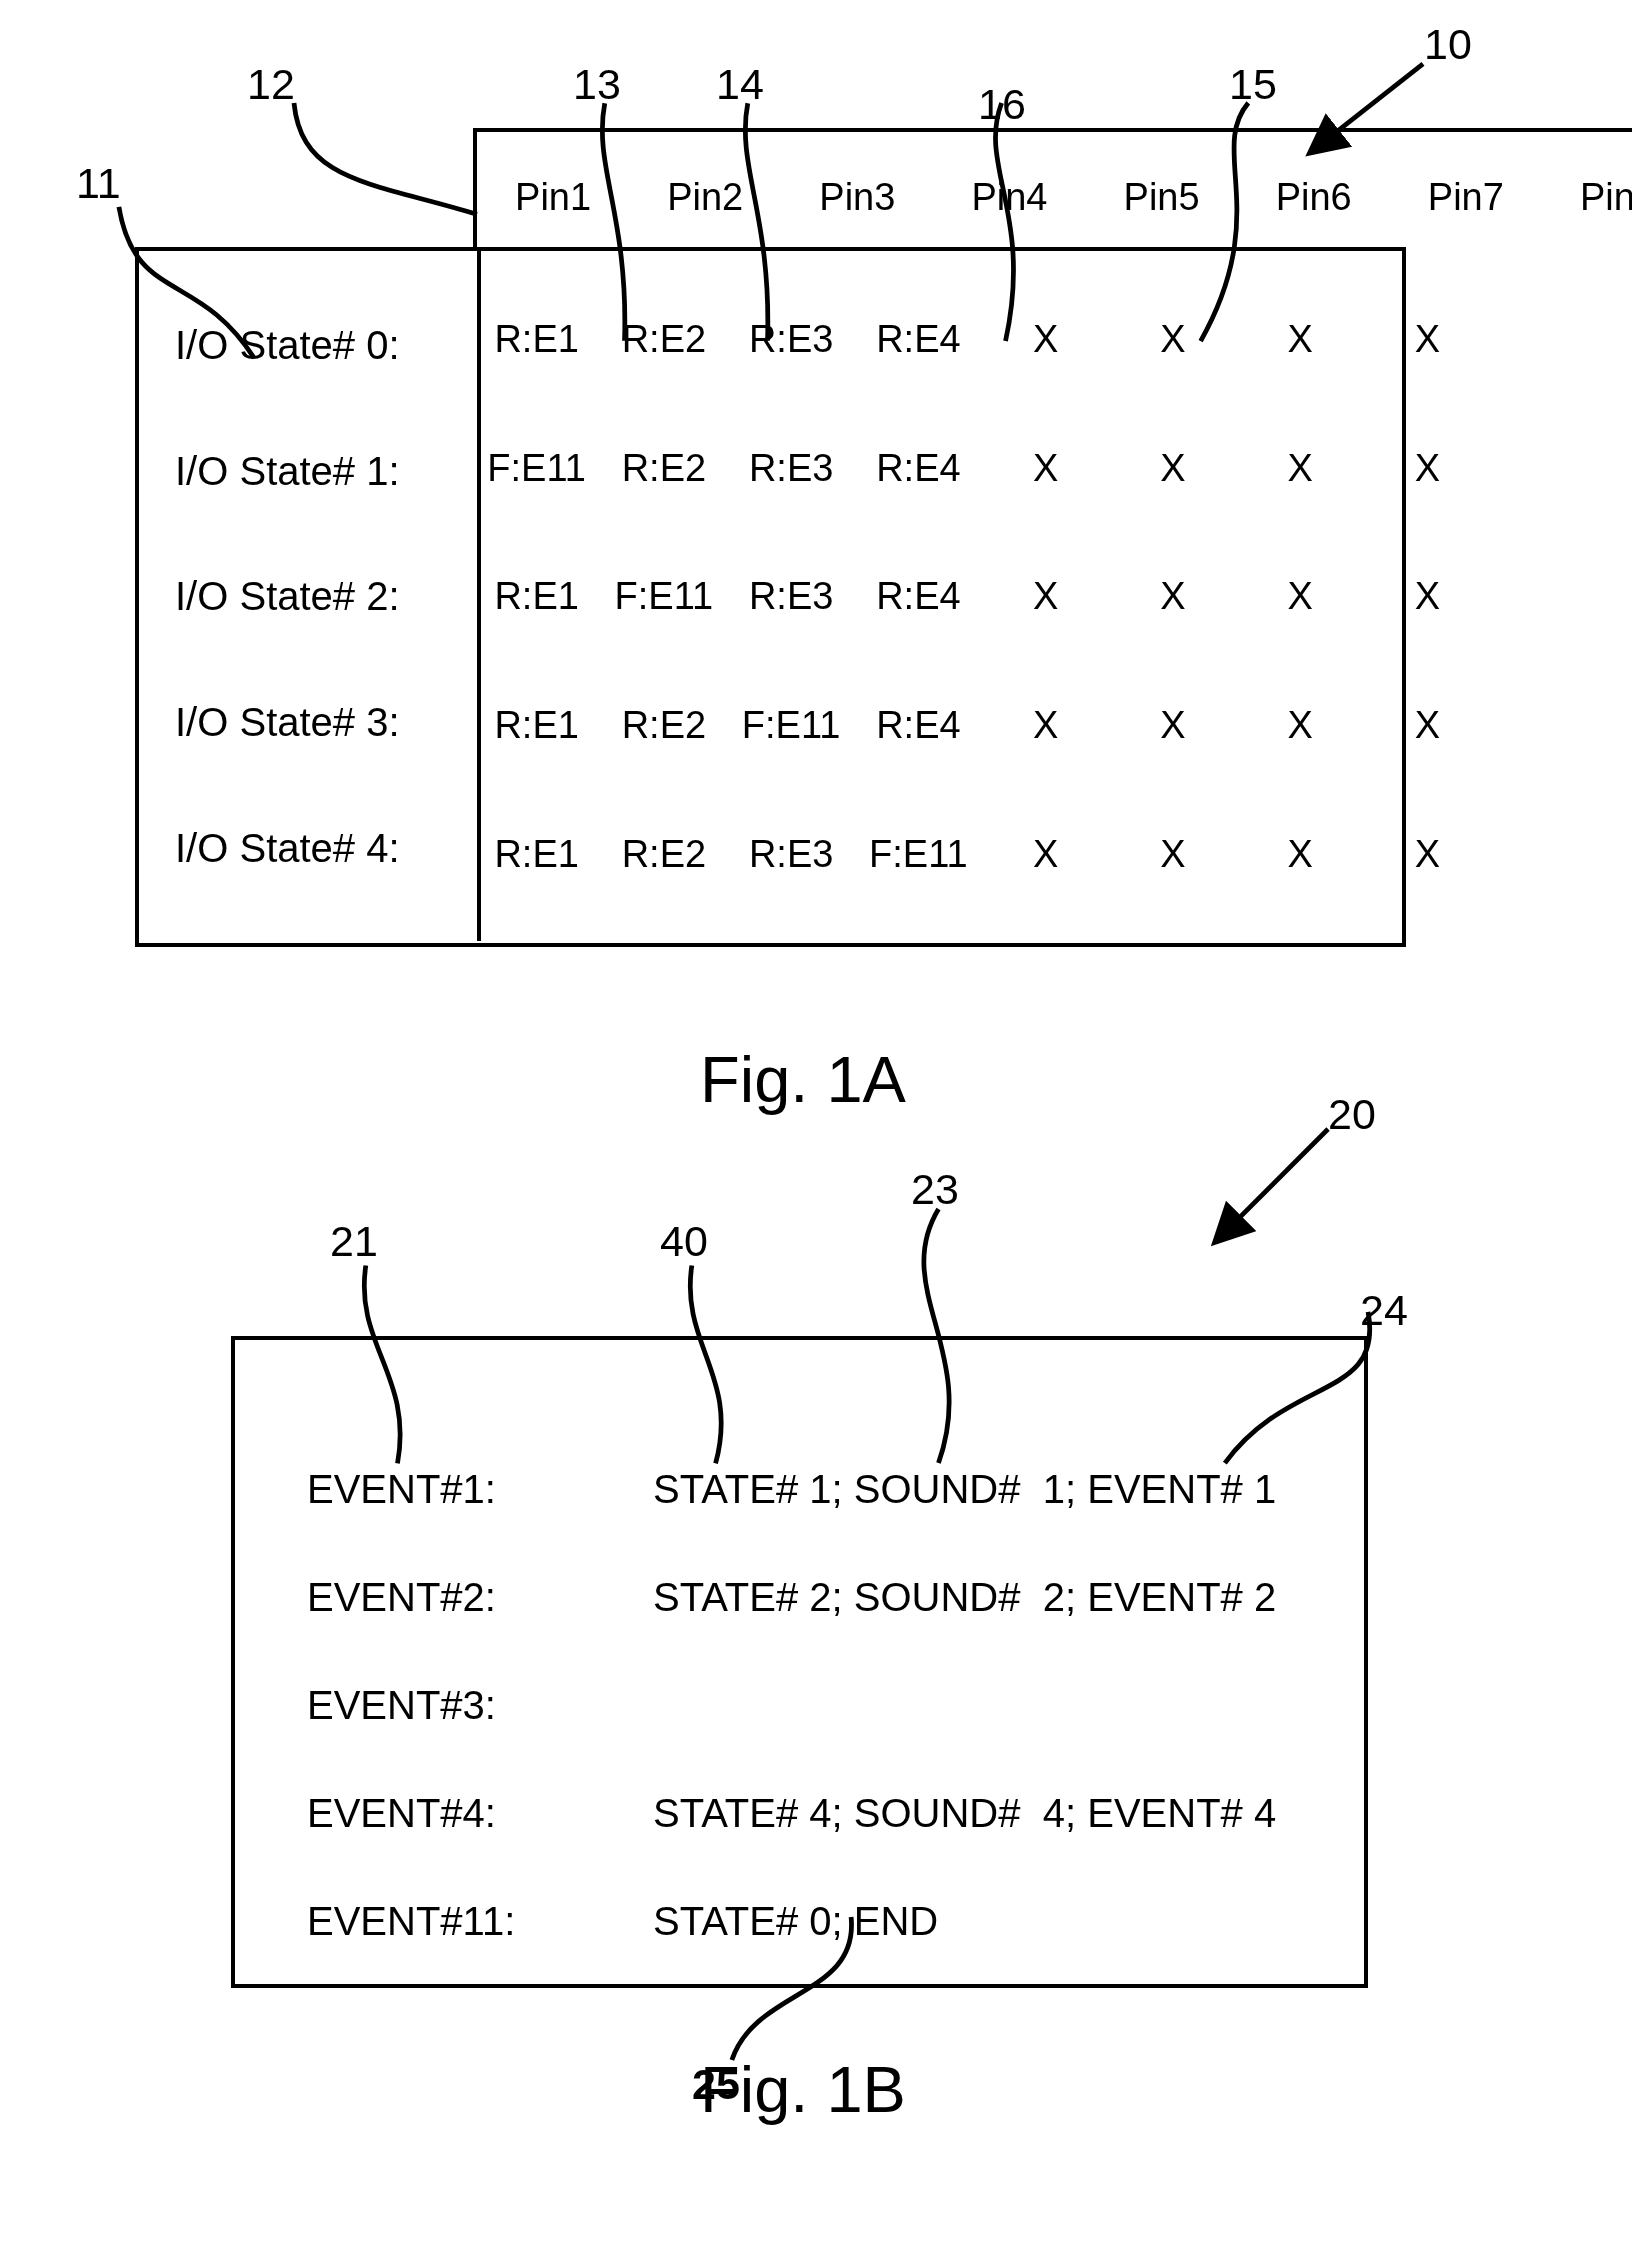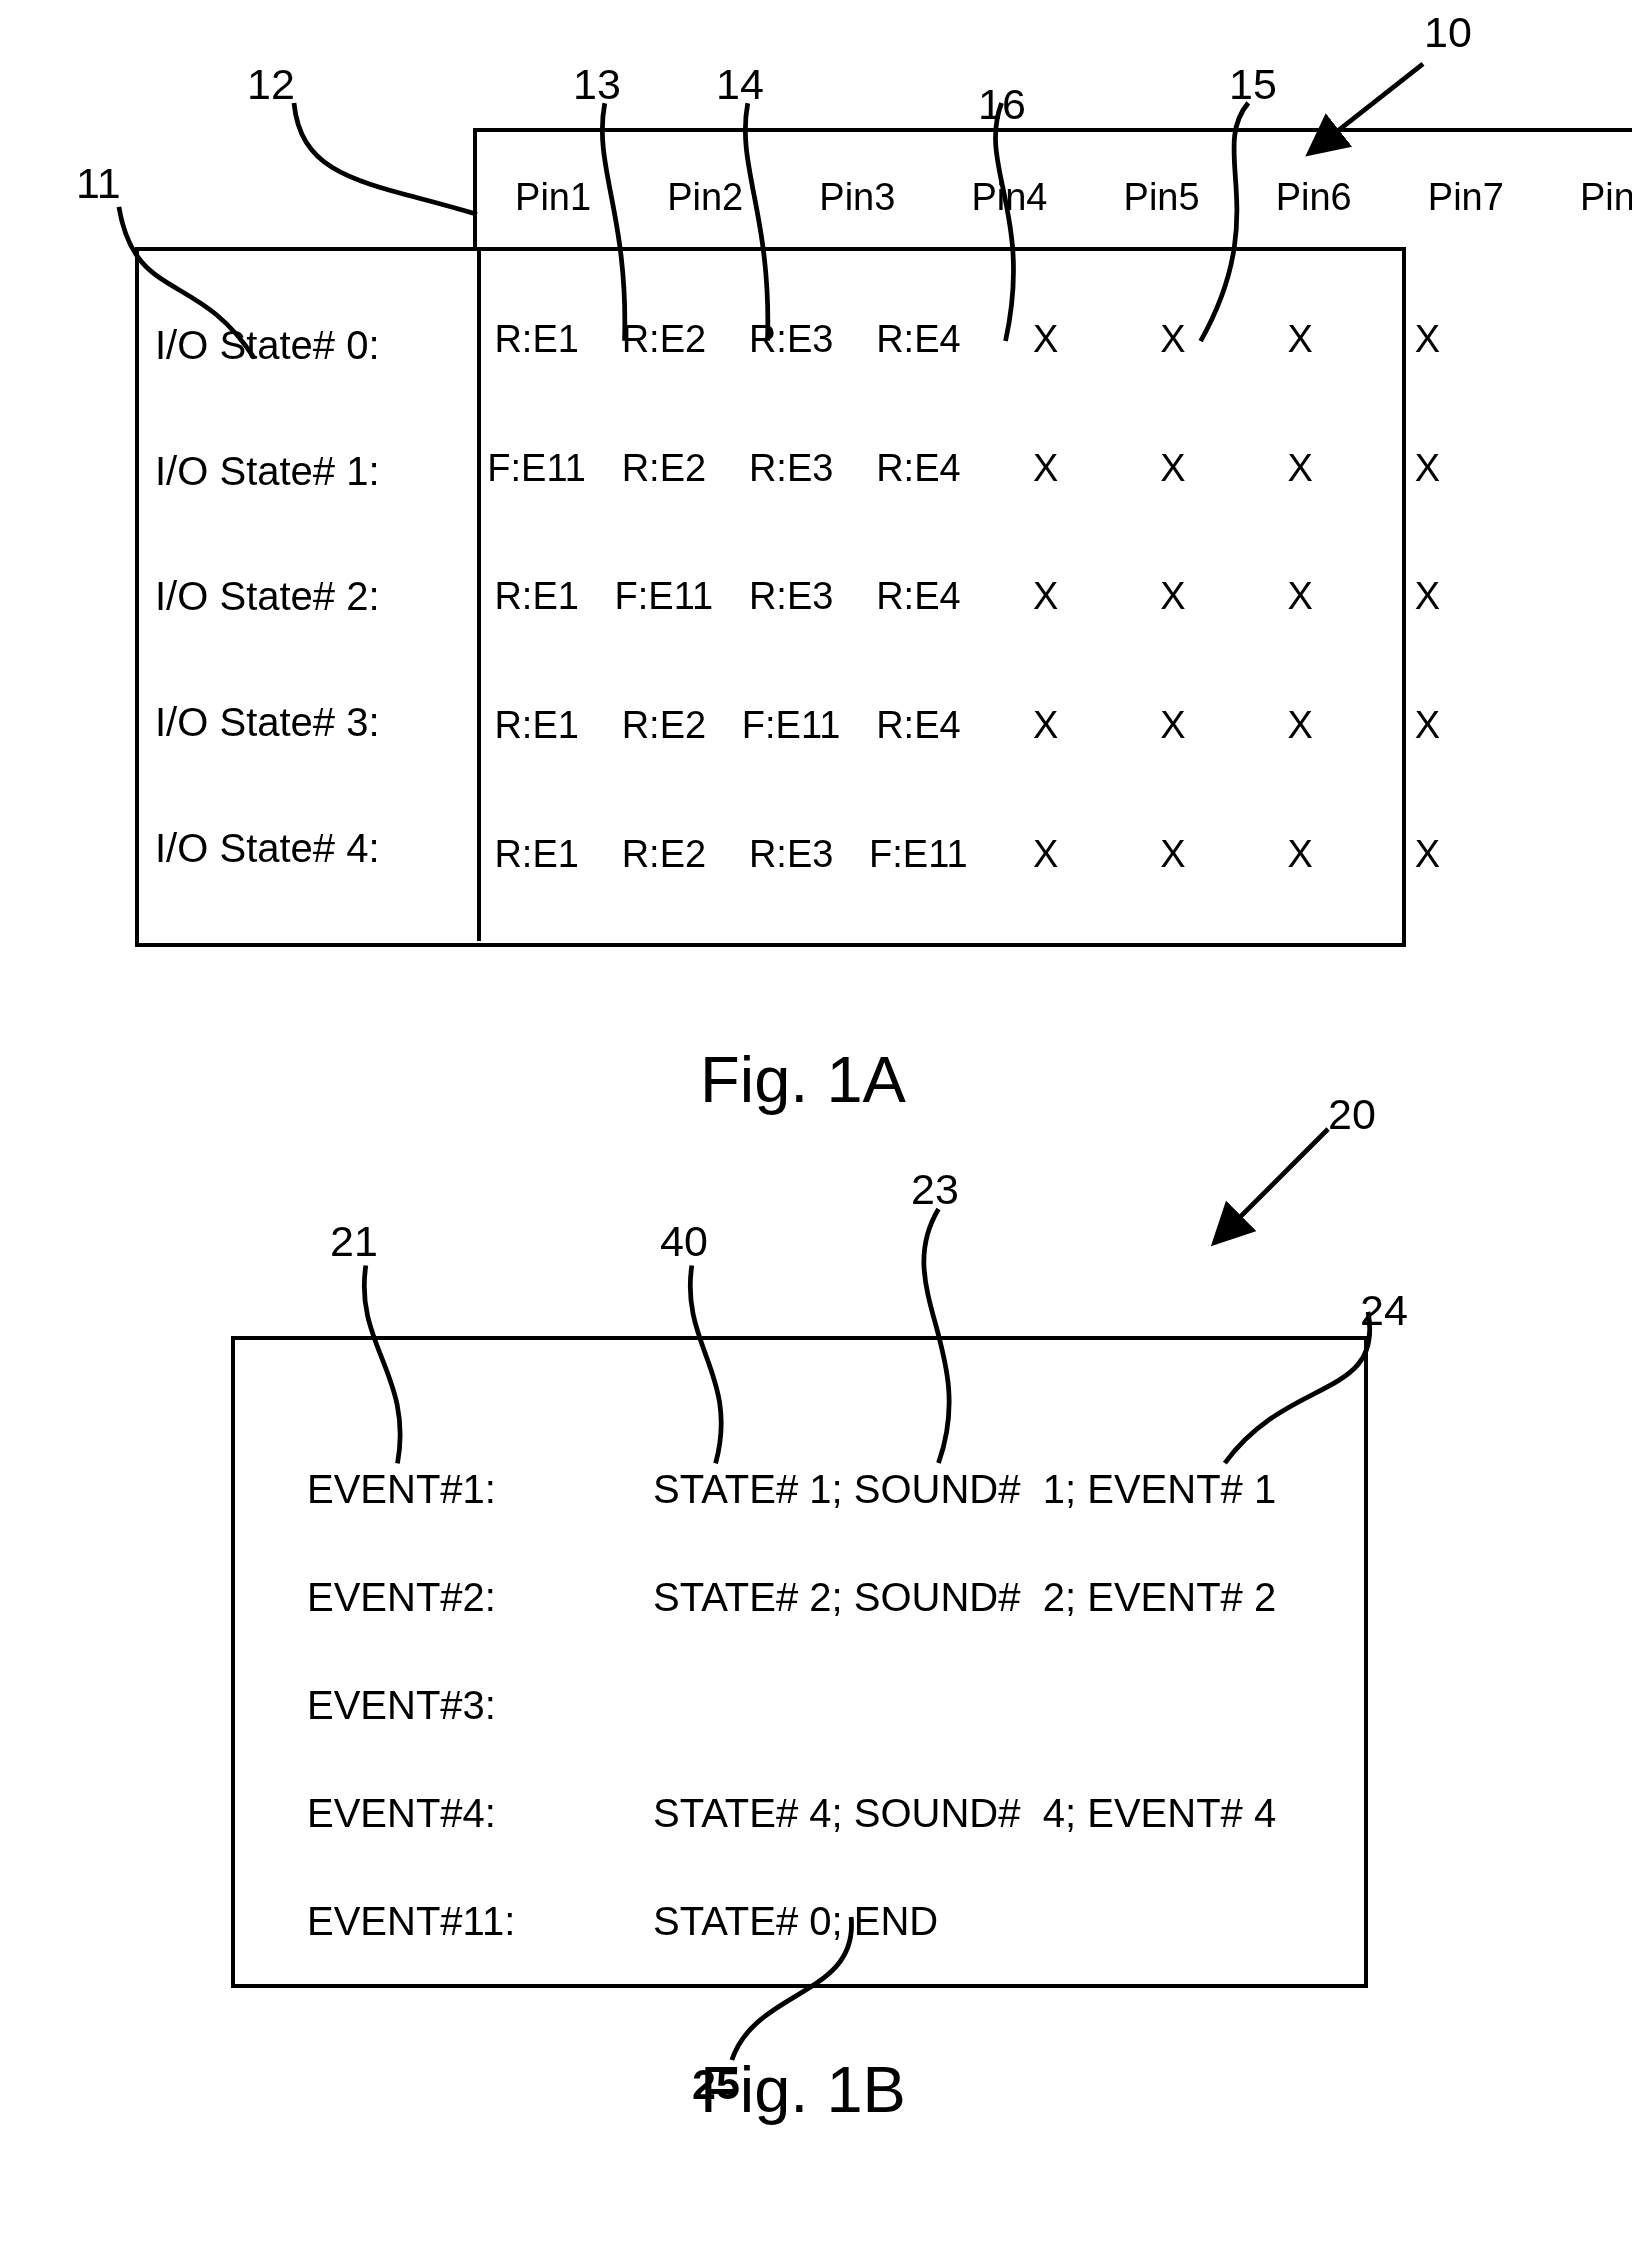--- a/index.html
+++ b/index.html
@@ -56,21 +56,21 @@
     width: 334px;
     height: 100%;
     display: flex;
     flex-direction: column;
     justify-content: space-around;
     padding: 32px 0;
     box-sizing: border-box;
   }
   .state-label {
     font-size: 40px;
-    padding-left: 16px;
+    padding-left: 36px;
     white-space: nowrap;
   }
   .grid {
     position: absolute;
     left: 334px;
     top: 0;
     width: 1018px;
     height: 100%;
     display: flex;
     flex-direction: column;
@@ -260,21 +260,21 @@
       <div class="ev-body">STATE# 4; SOUND#  4; EVENT# 4</div>
     </div>
     <div class="fig1b-row">
       <div class="ev-label">EVENT#11:</div>
       <div class="ev-body">STATE# 0; END</div>
     </div>
   </div>
 
   <div class="caption caption-1b">Fig. 1B</div>
 
-  <div class="callout" style="left:1424px;top:8px;">10</div>
+  <div class="callout" style="left:1424px;top:20px;">10</div>
   <svg class="arrow-svg" style="left:1288px;top:56px;" width="159" height="111" viewBox="0 0 200 140">
     <defs>
         <marker id="ah" viewBox="0 0 10 10" refX="8" refY="5" markerWidth="9" markerHeight="9" orient="auto">
           <path d="M0 0 L10 5 L0 10 z" fill="#000"></path>
         </marker>
       </defs>
     <line x1="170" y1="10" x2="30" y2="120" class="arrow-path" marker-end="url(#ah)"></line>
   </svg>
 
   <div class="callout" style="left:247px;top:60px;">12</div>

